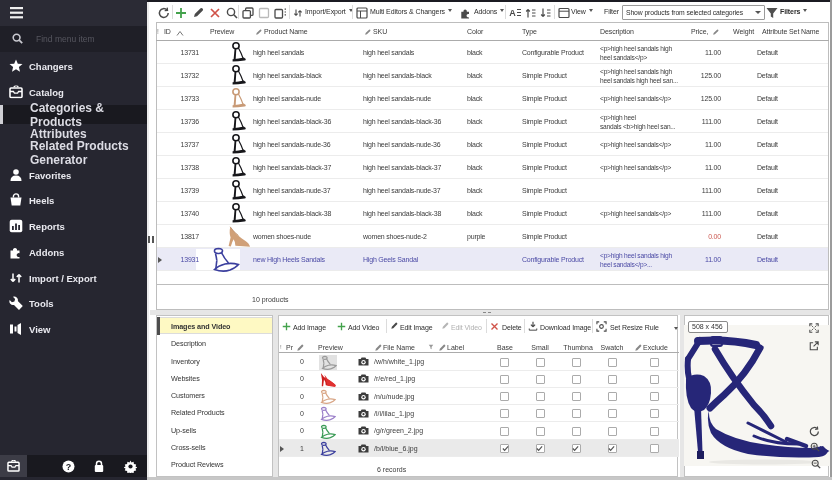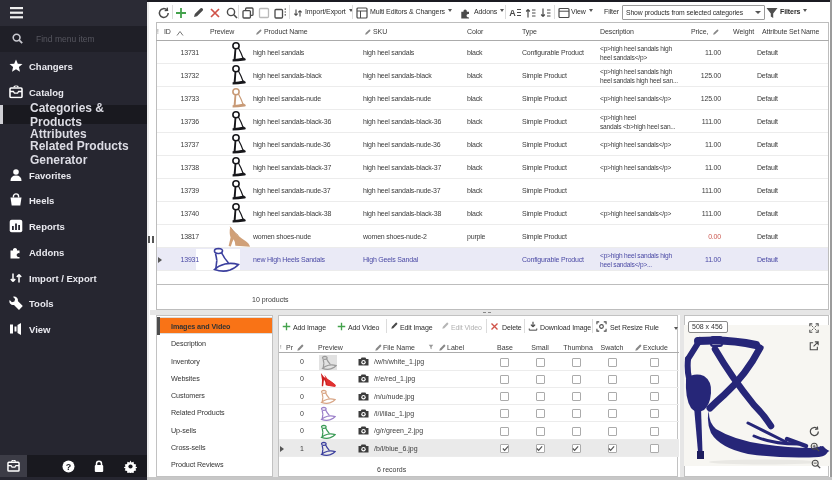--- a/index.html
+++ b/index.html
@@ -431,21 +431,21 @@
   </svg>
 <div class="gh" style="left:733px">Weight</div>
 <div class="gh" style="left:762px">Attribute Set Name</div>
 <div id="gfoot"></div>
 <div class="tx" style="left:252px;top:296px;font-size:7px;color:#3c3c3c">10 products</div>
 <div class="abs" style="left:483px;top:311.5px;width:3px;height:1.5px;background:#888"></div>
 <div class="abs" style="left:488px;top:311.5px;width:3px;height:1.5px;background:#888"></div>
 <div class="abs" style="left:148px;top:236px;width:2px;height:7px;background:#555"></div>
 <div class="abs" style="left:152px;top:236px;width:2px;height:7px;background:#555"></div>
 <div id="tabs"></div>
-<div class="tab" style="top:317.4px;background:#f97316;border-top:1px solid #dcdcdc;border-bottom:1px solid #dcdcdc;font-weight:bold">
+<div class="tab" style="top:317.4px;background:#fef9c3;border-top:1px solid #dcdcdc;border-bottom:1px solid #dcdcdc;font-weight:bold">
     <span>Images and Video</span>
   </div>
 <div class="abs" style="left:157px;top:317.4px;width:3px;height:17.3px;background:#4d4d4d"></div>
 <div class="tab" style="top:334.7px">
     <span>Description</span>
   </div>
 <div class="tab" style="top:352px">
     <span>Inventory</span>
   </div>
 <div class="tab" style="top:369.3px">

